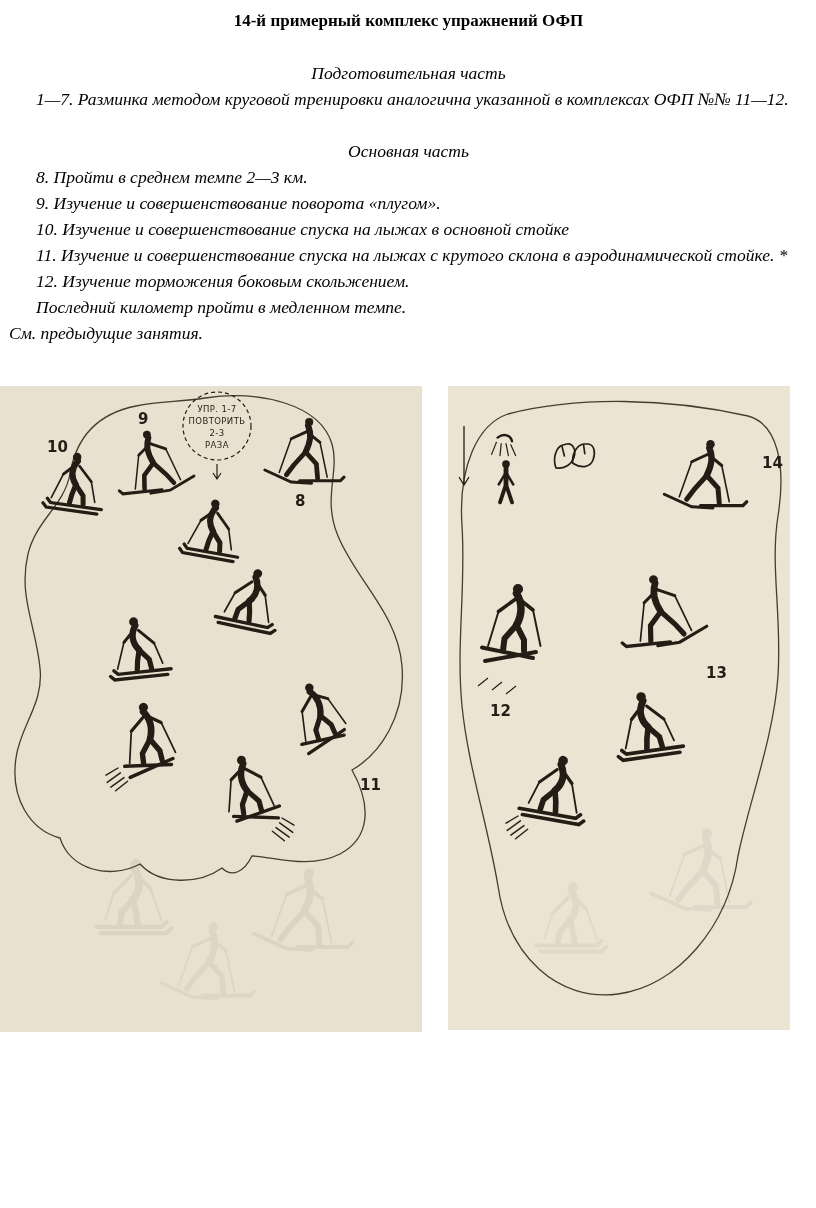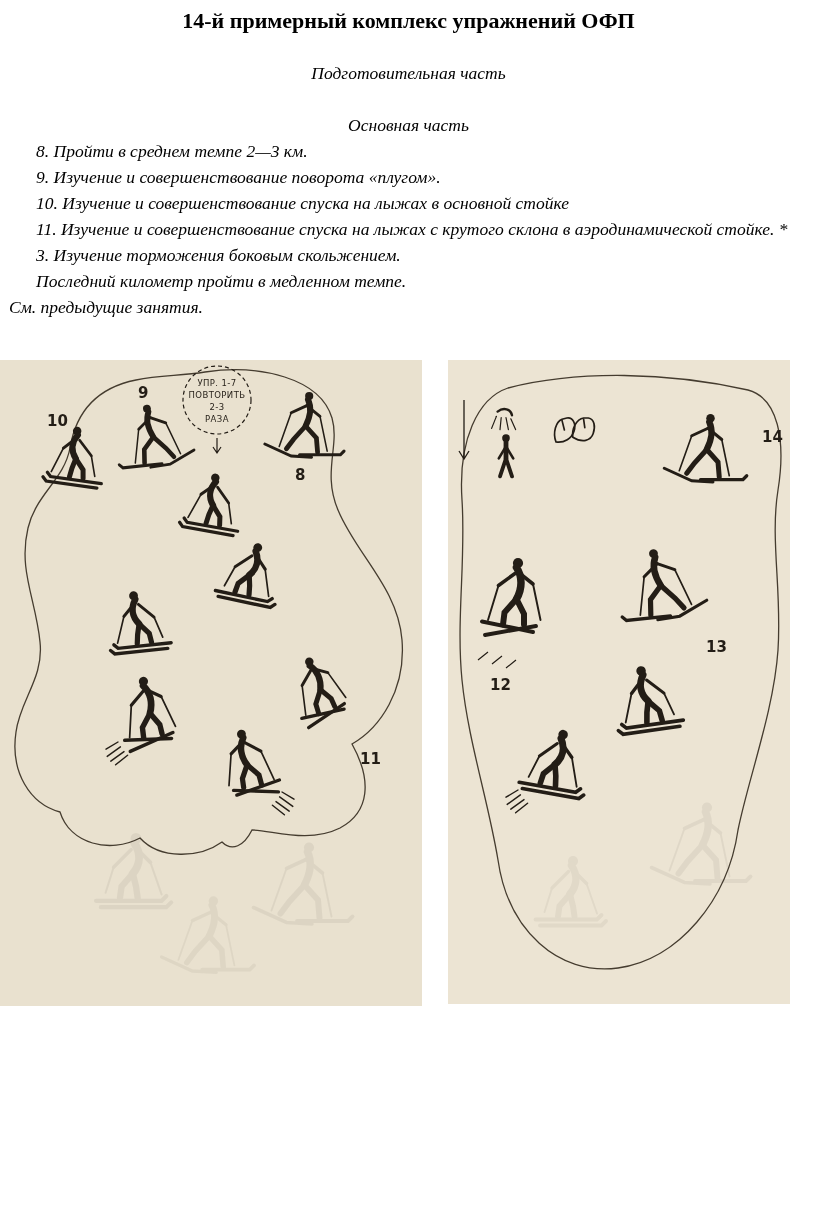--- a/index.html
+++ b/index.html
@@ -3,21 +3,21 @@
 <meta charset="utf-8">
 <style>
   html,body{margin:0;padding:0;background:#ffffff;}
   body{
     width:816px;height:1208px;overflow:hidden;
     font-family:"Liberation Serif",serif;
     font-size:17.5px;color:#000;
   }
   .text-block{padding:6px 8px 0 9px;}
   .doc-title{
-    font-size:22px;font-weight:bold;text-align:center;
+    font-size:17px;font-weight:bold;text-align:center;
     margin:2px 0 26px 0;line-height:26px;
   }
   .center-heading{text-align:center;margin:0;line-height:26px;}
   p{margin:0;line-height:26px;font-style:italic;}
   p.item{text-indent:27px;}
   .gap-above{margin-top:26px;}
   .gap-above-sm{margin-top:18px;}
   .figures{display:flex;gap:26px;margin-top:40px;align-items:flex-start;}
   svg{display:block;}
   .blob{fill:none;stroke:#453c2f;stroke-width:1.3;}
@@ -91,27 +91,28 @@
       <path d="M5,-8 L7,0"></path>
         <path d="M23,-9 L24,-2"></path>
     </g>
   </defs>
 </svg>
 
 <div class="text-block">
   <h1 class="doc-title">14-й примерный комплекс упражнений ОФП</h1>
 
   <p class="center-heading">Подготовительная часть</p>
+  <p class="item">1—7. Разминка методом круговой тренировки аналогична указанной в комплексах ОФП №№ 11—12.</p>
 
   <p class="center-heading gap-above">Основная часть</p>
   <p class="item">8. Пройти в среднем темпе 2—3 км.</p>
   <p class="item">9. Изучение и совершенствование поворота «плугом».</p>
   <p class="item">10. Изучение и совершенствование спуска на лыжах в основной стойке</p>
   <p class="item">11. Изучение и совершенствование спуска на лыжах с крутого склона в аэродинамической стойке. *</p>
-  <p class="item">3. Изучение торможения боковым скольжением.</p>
+  <p class="item">12. Изучение торможения боковым скольжением.</p>
   <p class="item">Последний километр пройти в медленном темпе.</p>
 
   <p>См. предыдущие занятия.</p>
 </div>
 
 <div class="figures">
 
   <svg class="fig" width="422" height="646" viewBox="0 0 422 646">
     <rect width="422" height="646" fill="#e9e1cf"></rect>
 

